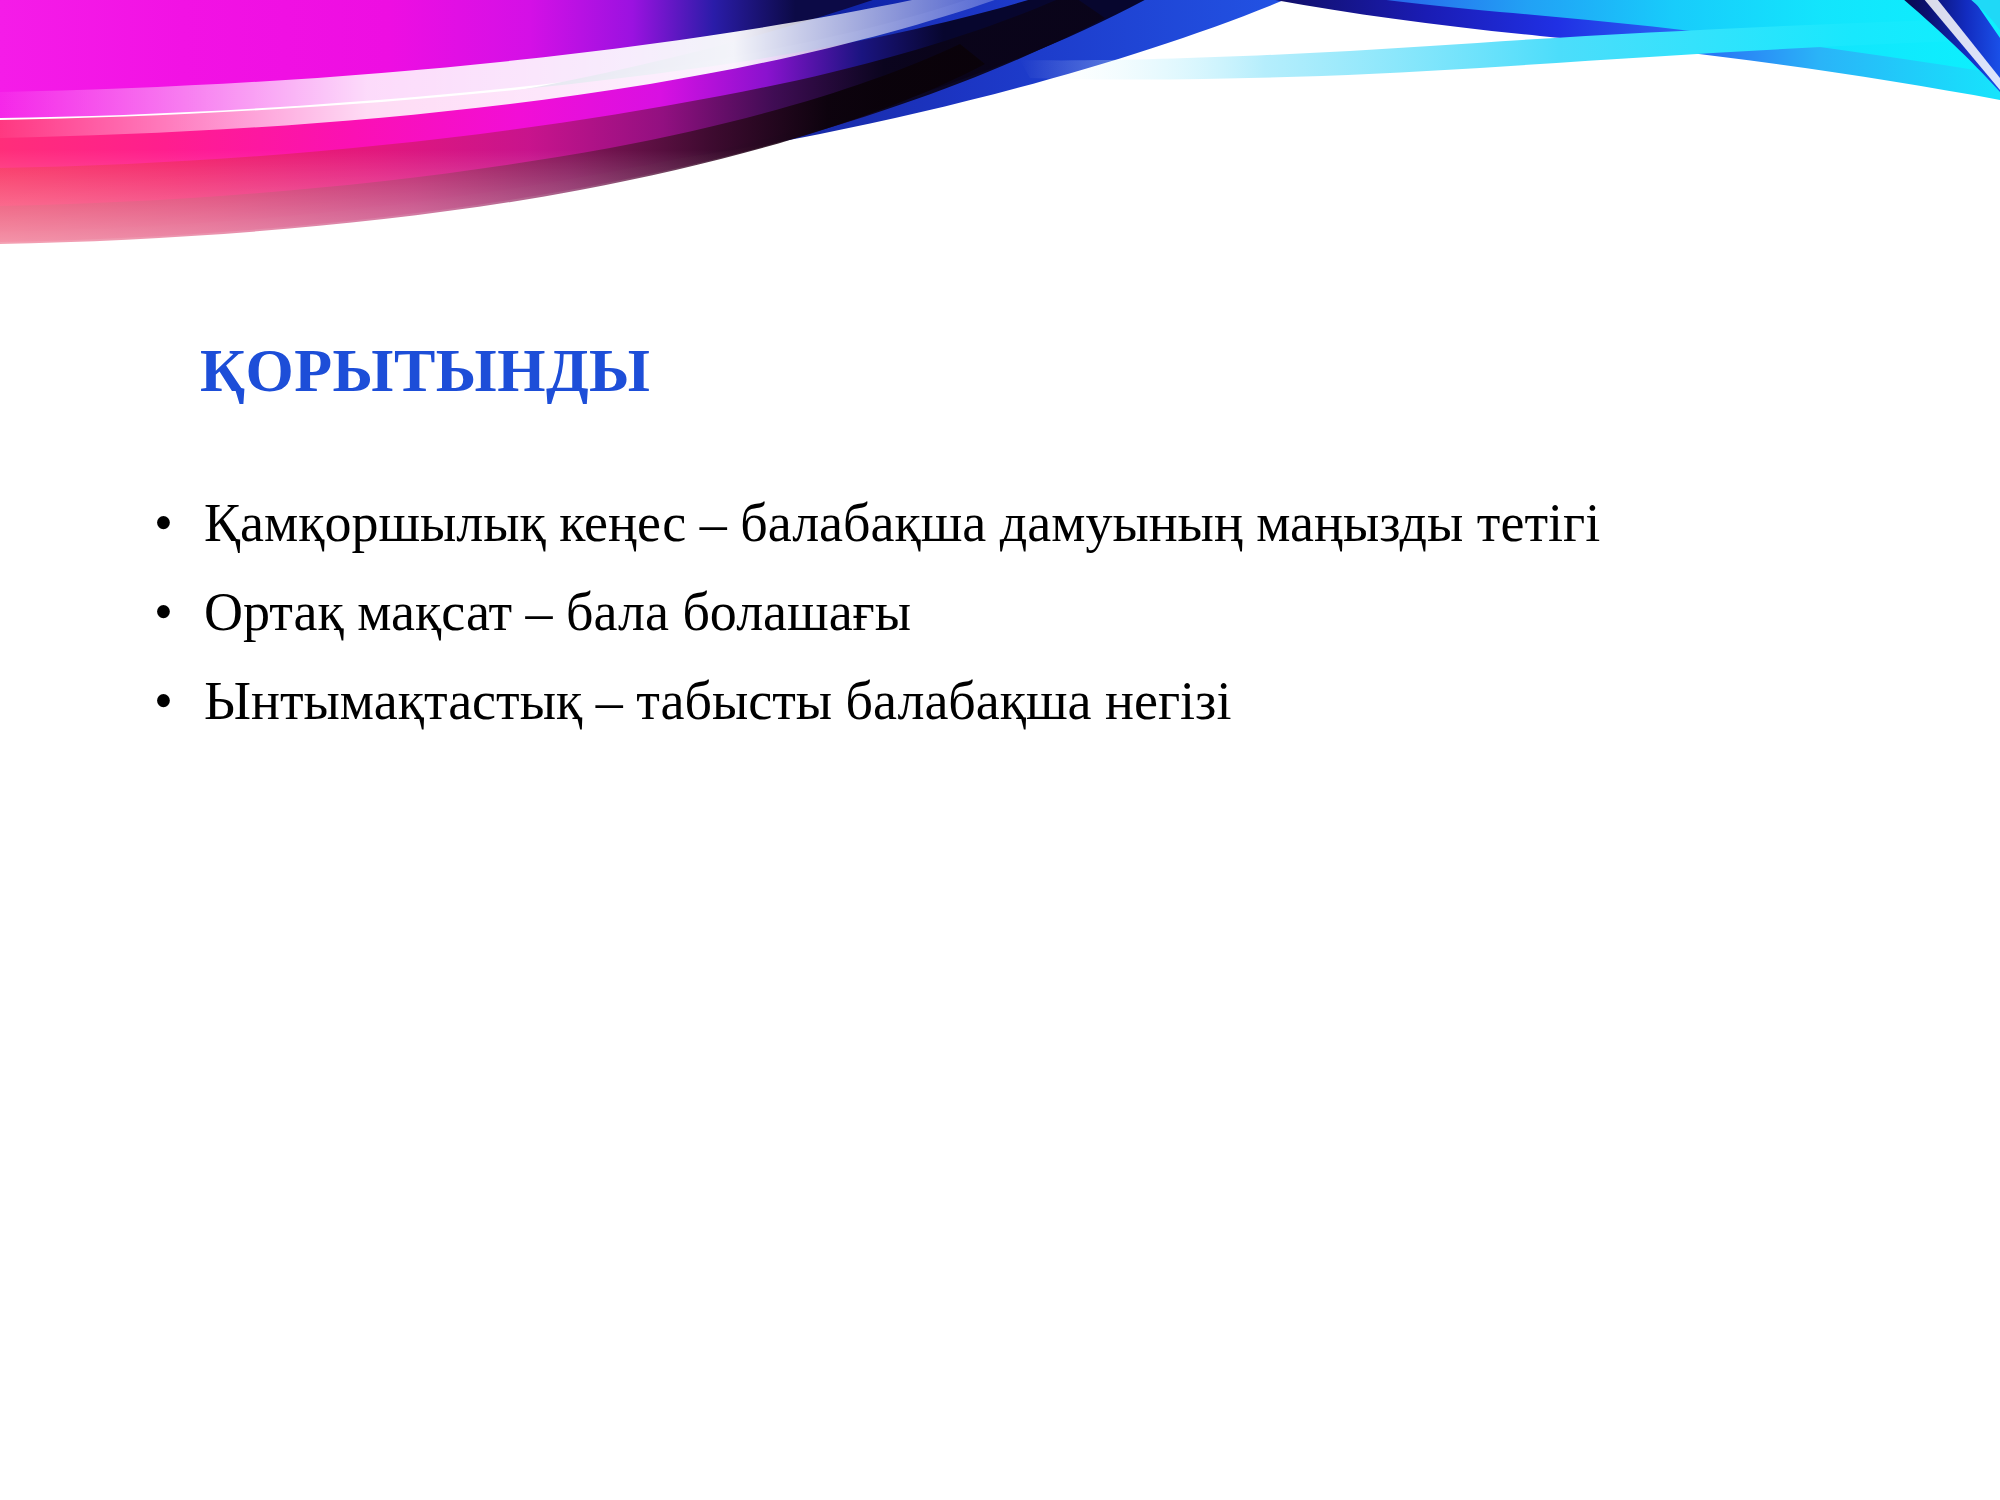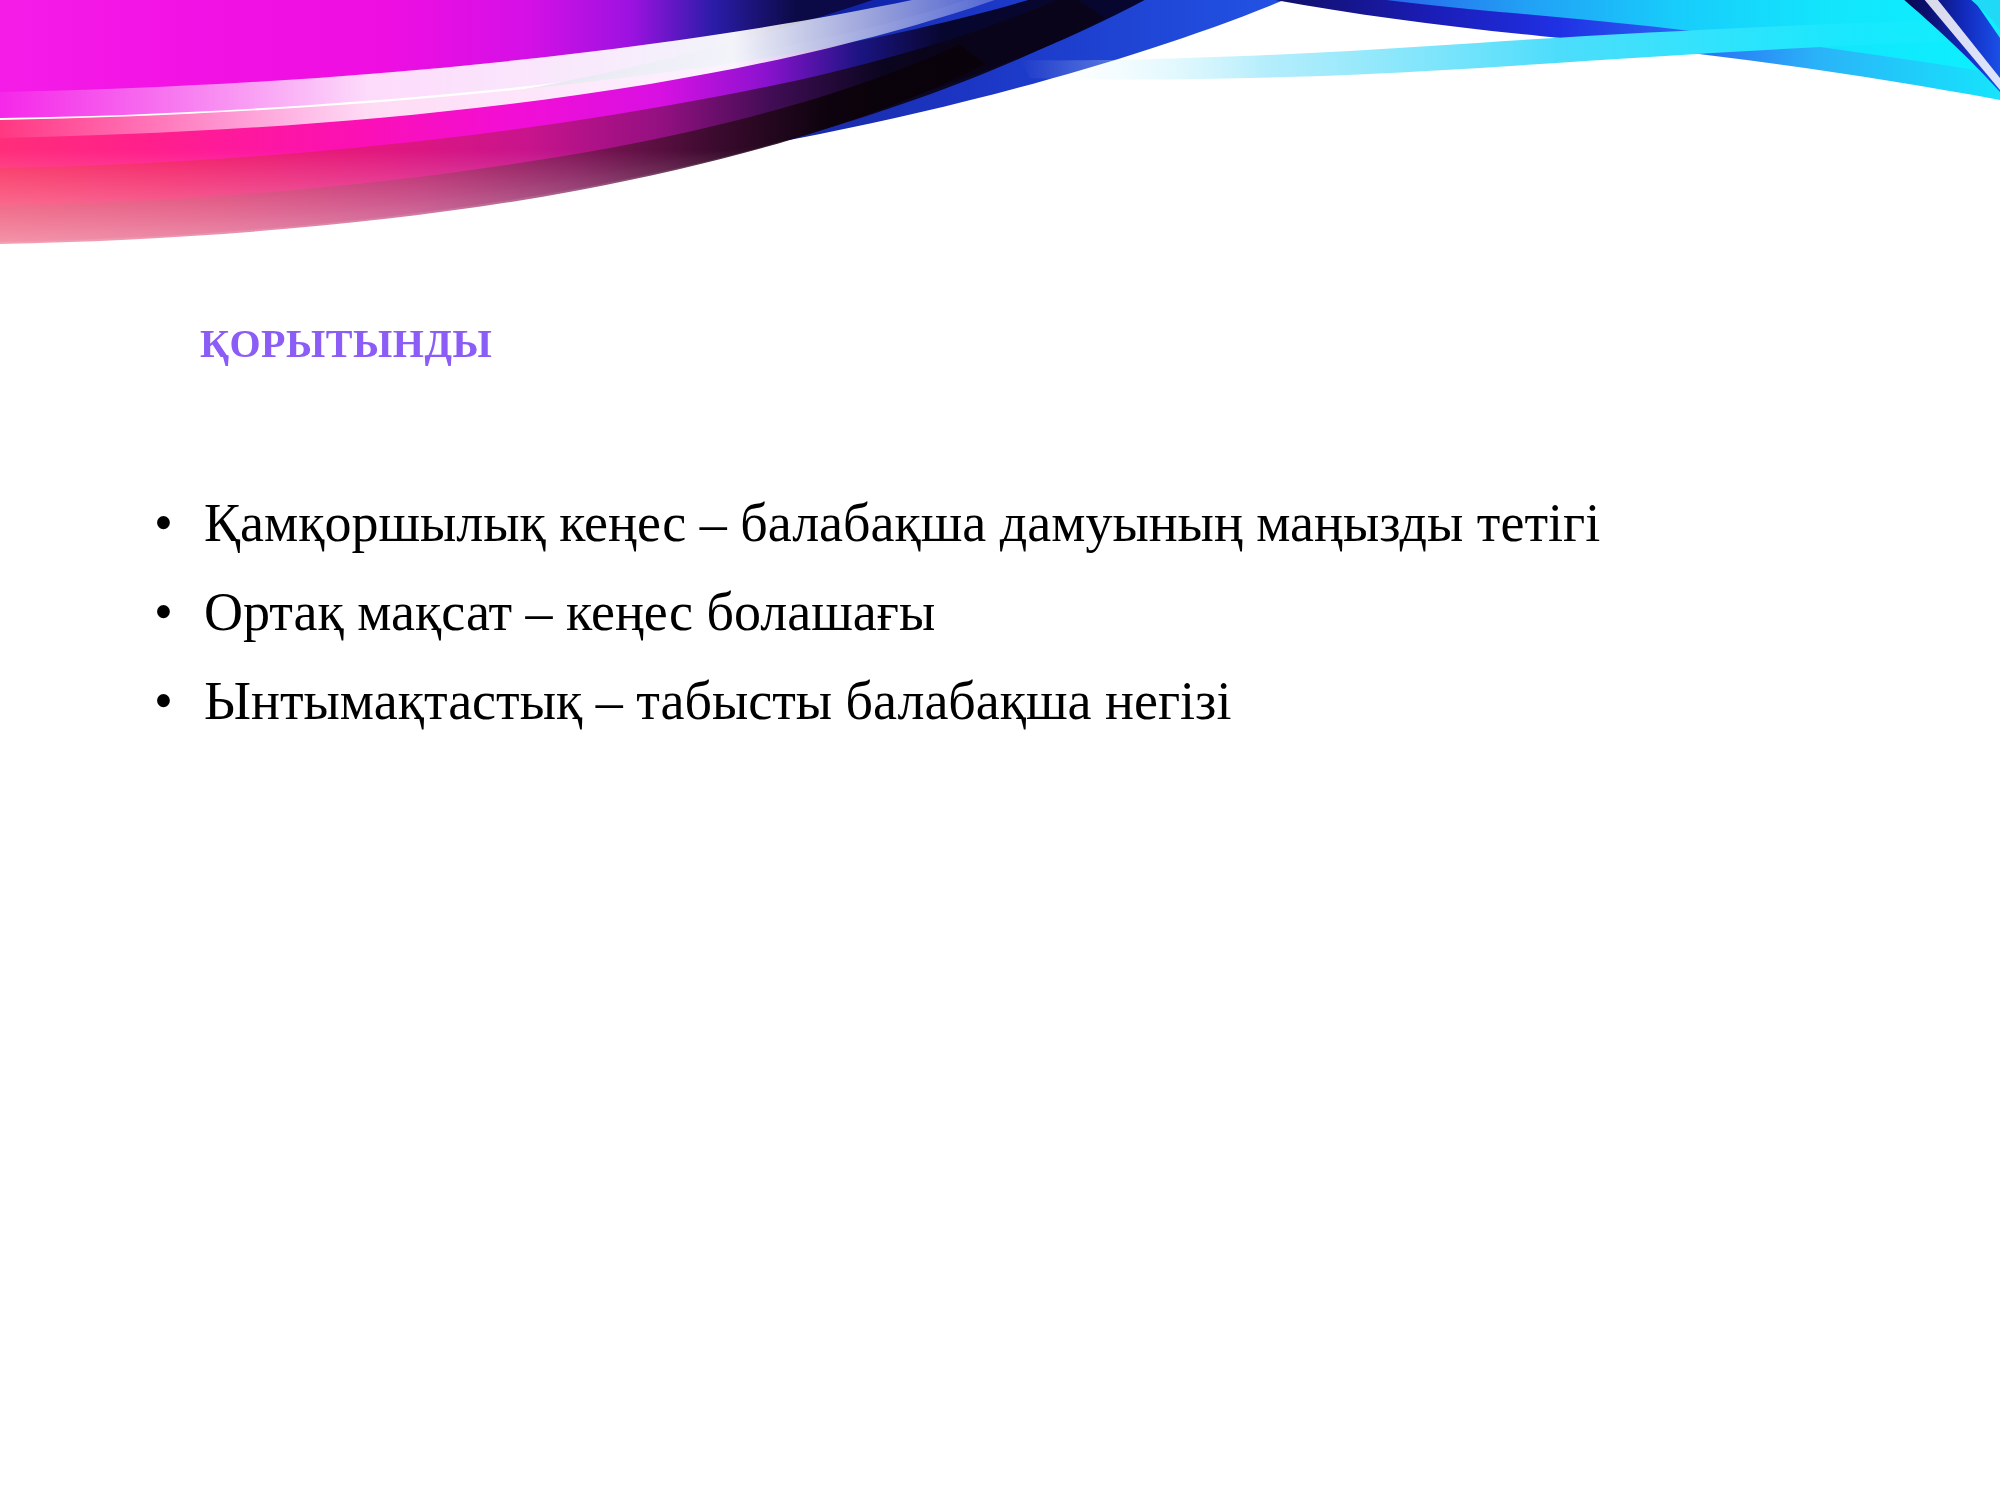--- a/index.html
+++ b/index.html
@@ -37,24 +37,24 @@
     display: block;
     width: 2000px;
     height: 260px;
   }
 
   
   #title {
     position: absolute;
     left: 200px;
     top: 296px;
-    font-size: 40px;
+    font-size: 62px;
     font-weight: bold;
     letter-spacing: 0.5px;
-    color: #8b5cf6;
+    color: #1d4ed8;
     line-height: 1.06;
     white-space: nowrap;
   }
 
   
   #body-list {
     position: absolute;
     left: 148px;
     top: 492px;
     width: 1760px;
@@ -217,21 +217,21 @@
 
   <h1 id="title">ҚОРЫТЫНДЫ</h1>
 
   <ul id="body-list">
     <li class="bullet-item">
       <span class="bullet-marker">•</span>
       <span class="bullet-text">Қамқоршылық кеңес – балабақша дамуының маңызды тетігі</span>
     </li>
     <li class="bullet-item">
       <span class="bullet-marker">•</span>
-      <span class="bullet-text">Ортақ мақсат – кеңес болашағы</span>
+      <span class="bullet-text">Ортақ мақсат – бала болашағы</span>
     </li>
     <li class="bullet-item">
       <span class="bullet-marker">•</span>
       <span class="bullet-text">Ынтымақтастық – табысты балабақша негізі</span>
     </li>
   </ul>
 
 </div>
 
 </body></html>

